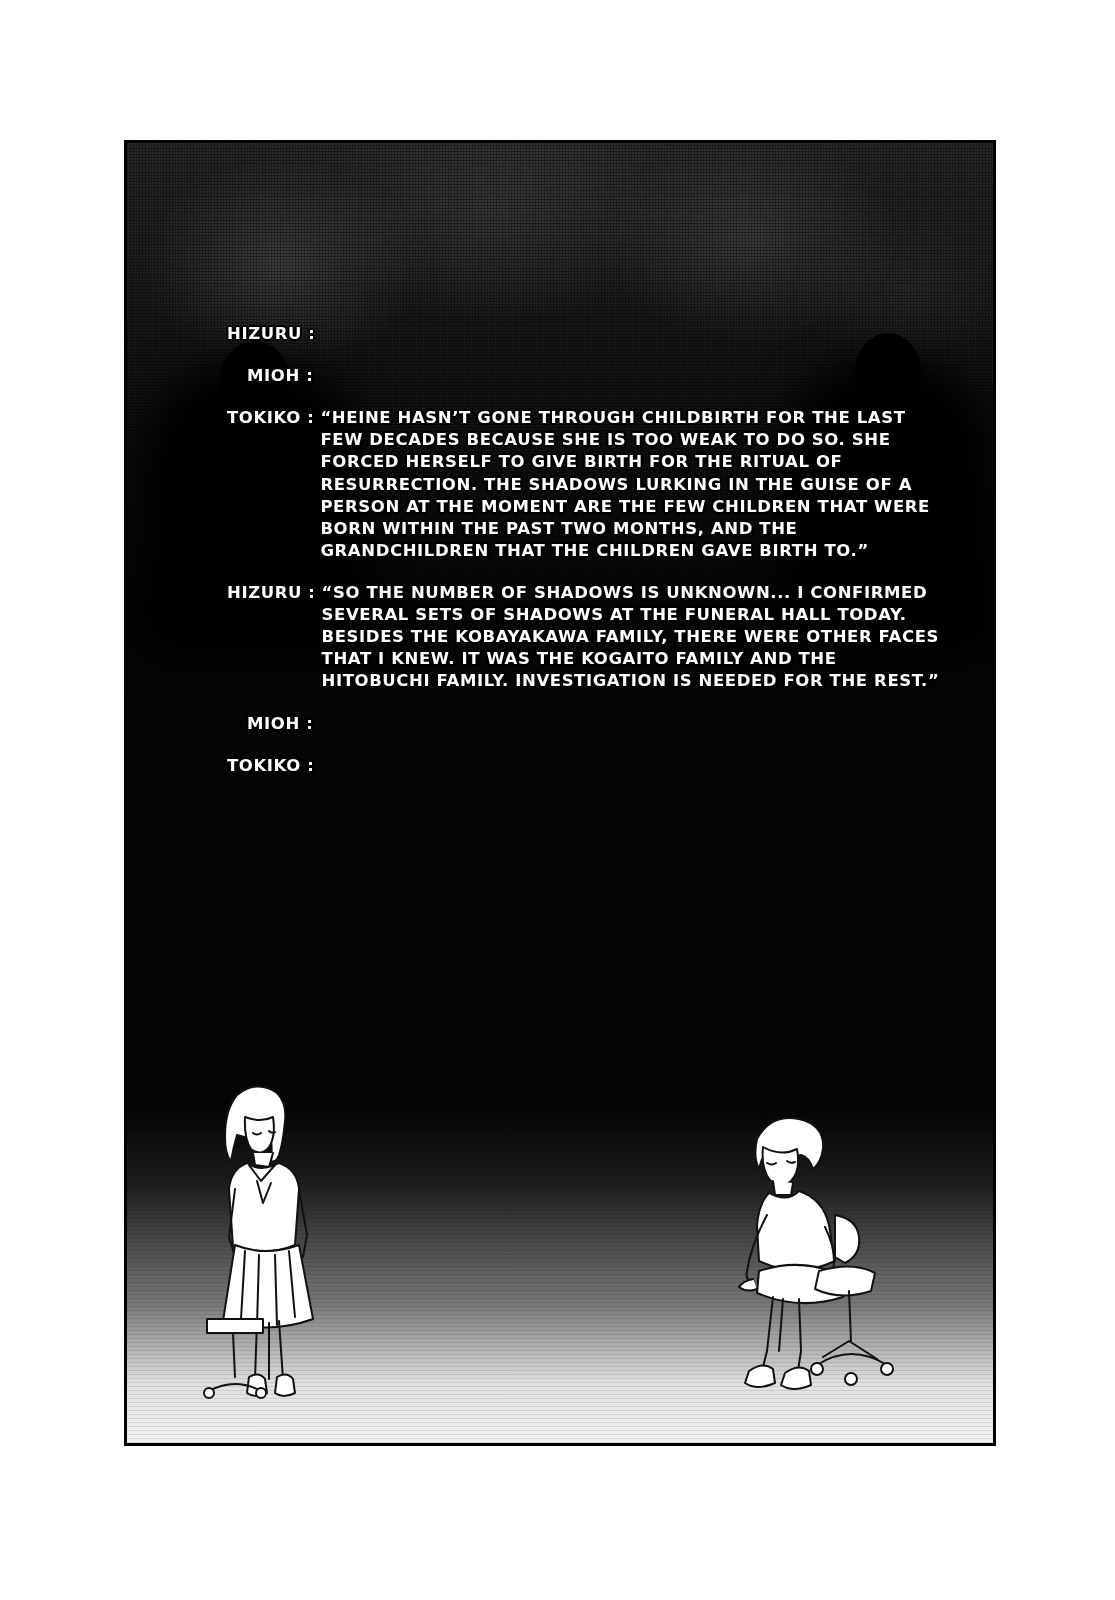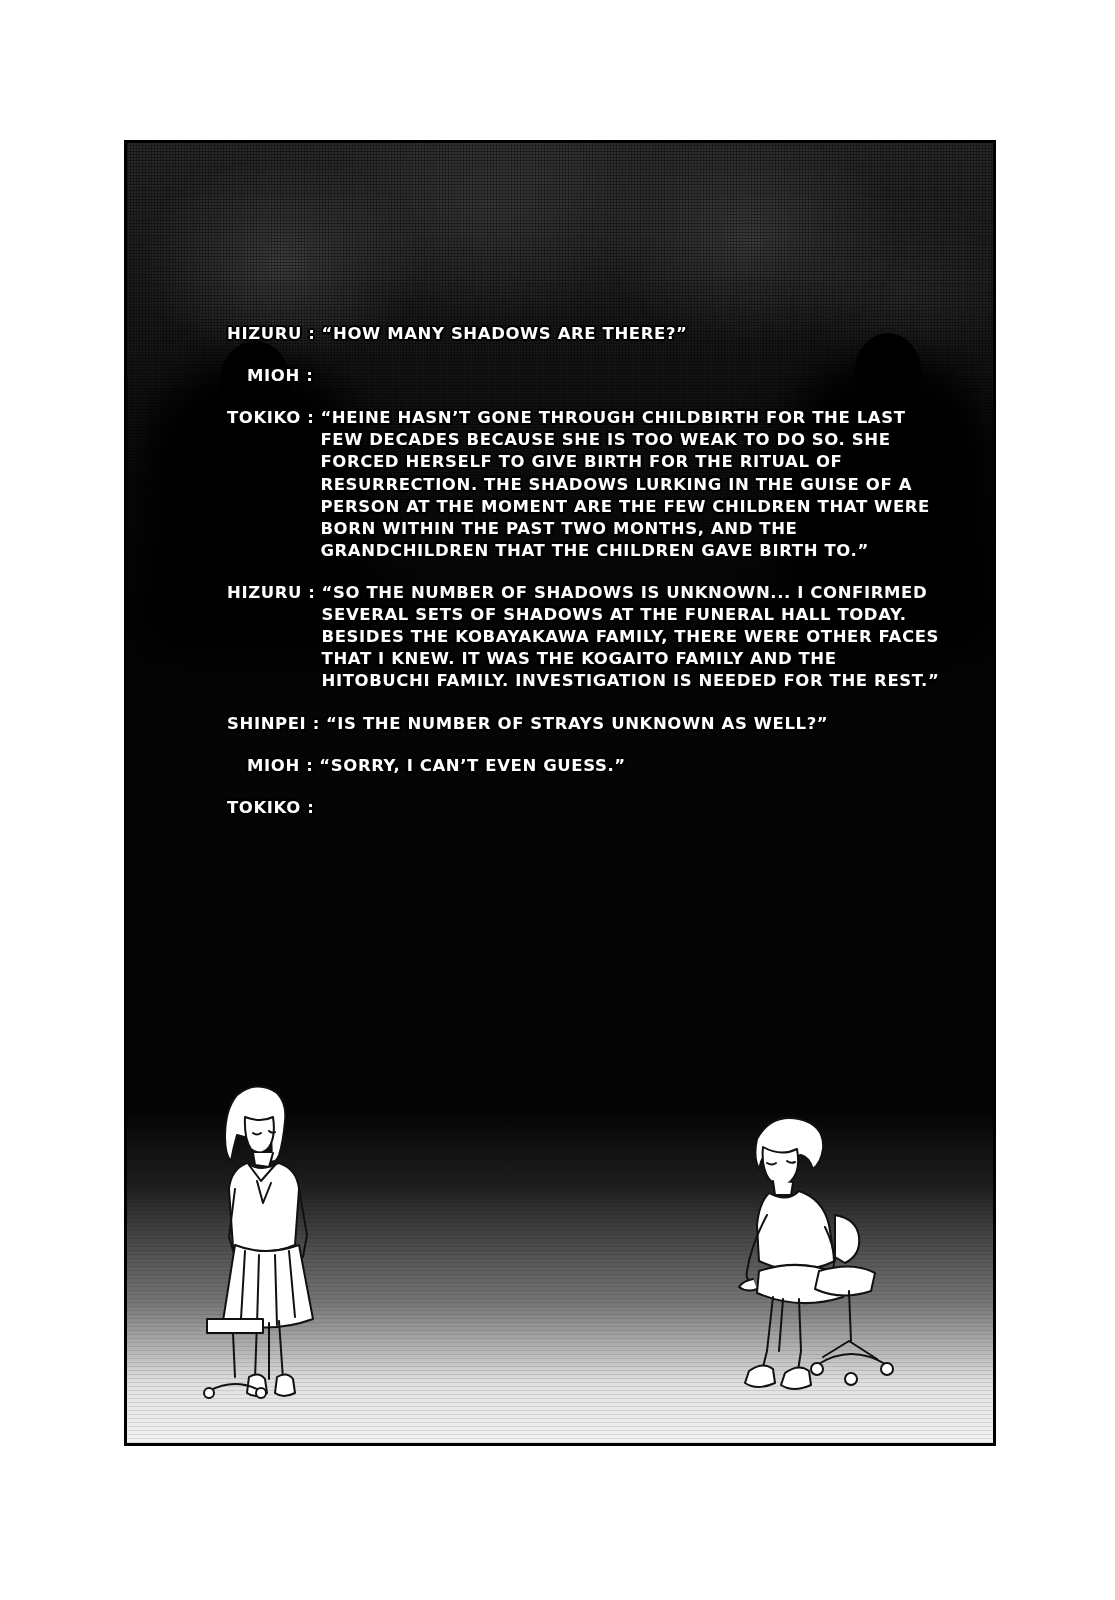--- a/index.html
+++ b/index.html
@@ -167,45 +167,39 @@
       <div class="head"></div>
     </div>
     <div class="silhouette sil-right">
       <div class="head"></div>
     </div>
 
     <div id="dialogue">
 
       <div class="line block indent-1">
         <span class="speaker">HIZURU :</span>
-        <span class="body">“HOW MANY SHADOWS ARE THERE?”</span>
       </div>
 
       <div class="line block indent-2">
         <span class="speaker">MIOH :</span>
       </div>
 
       <div class="line block indent-1">
         <span class="speaker">TOKIKO :</span>
         <span class="body">“HEINE HASN’T GONE THROUGH CHILDBIRTH FOR THE LAST FEW DECADES BECAUSE SHE IS TOO WEAK TO DO SO. SHE FORCED HERSELF TO GIVE BIRTH FOR THE RITUAL OF RESURRECTION. THE SHADOWS LURKING IN THE GUISE OF A PERSON AT THE MOMENT ARE THE FEW CHILDREN THAT WERE BORN WITHIN THE PAST TWO MONTHS, AND THE GRANDCHILDREN THAT THE CHILDREN GAVE BIRTH TO.”</span>
       </div>
 
       <div class="line block indent-1">
         <span class="speaker">HIZURU :</span>
         <span class="body">“SO THE NUMBER OF SHADOWS IS UNKNOWN... I CONFIRMED SEVERAL SETS OF SHADOWS AT THE FUNERAL HALL TODAY. BESIDES THE KOBAYAKAWA FAMILY, THERE WERE OTHER FACES THAT I KNEW. IT WAS THE KOGAITO FAMILY AND THE HITOBUCHI FAMILY. INVESTIGATION IS NEEDED FOR THE REST.”</span>
       </div>
 
-      <div class="line block indent-1">
-        <span class="speaker">SHINPEI :</span>
-        <span class="body">“IS THE NUMBER OF STRAYS UNKNOWN AS WELL?”</span>
-      </div>
 
       <div class="line block indent-2">
         <span class="speaker">MIOH :</span>
-        <span class="body">“SORRY, I CAN’T EVEN GUESS.”</span>
       </div>
 
       <div class="line block indent-1">
         <span class="speaker">TOKIKO :</span>
       </div>
 
     </div>
 
     <svg id="char-girl" class="fg-char" viewBox="0 0 150 330">
       <g fill="none" stroke="#111" stroke-width="2" stroke-linecap="round" stroke-linejoin="round">

